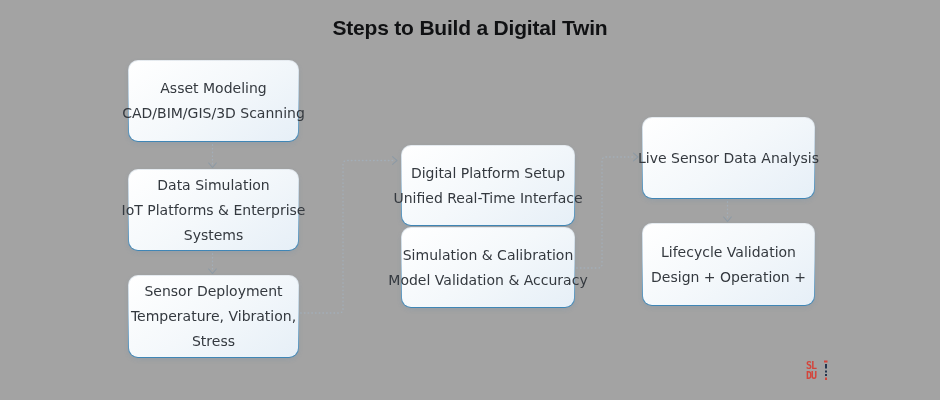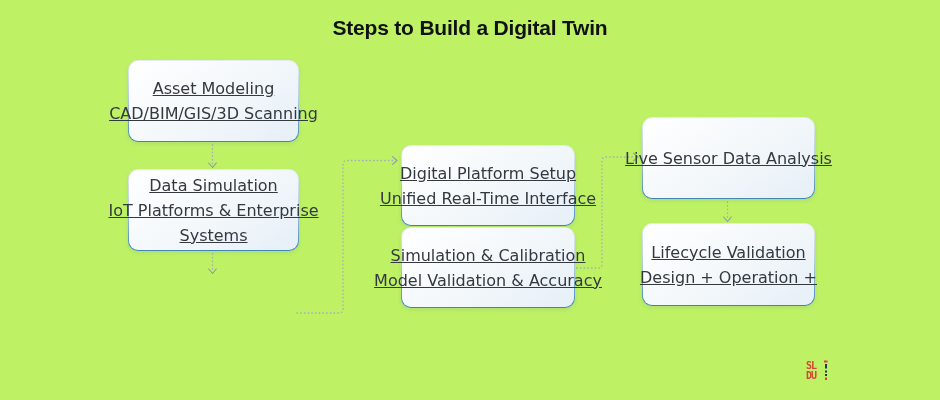--- a/index.html
+++ b/index.html
@@ -1,38 +1,38 @@
 <!DOCTYPE html>
 <html><head>
 <meta charset="utf-8">
 <style>
   html,body{margin:0;padding:0;background:#ffffff;}
   .canvas{
-    position:relative;width:940px;height:400px;background:#bef264;overflow:hidden;
+    position:relative;width:940px;height:400px;background:#a3a3a3;overflow:hidden;
     font-family:"DejaVu Sans","Liberation Sans",sans-serif;
   }
   .title{
     position:absolute;top:16px;left:0;width:940px;text-align:center;
     font-family:"Liberation Sans",sans-serif;font-weight:700;font-size:21px;
     color:#101113;letter-spacing:-0.2px;
   }
   .connectors{position:absolute;top:0;left:0;pointer-events:none;}
   .step{
     position:absolute;border-radius:10px;padding:1px;
     background:linear-gradient(to bottom,#e6ebf0 0%,#b9cfdf 45%,#3e85b5 100%);
     box-shadow:0 2px 4px rgba(100,140,170,0.18);
   }
   .step-inner{
     width:100%;height:100%;border-radius:9px;box-sizing:border-box;
     background:linear-gradient(145deg,#ffffff 0%,#f4f8fb 50%,#e6eff7 100%);
     display:flex;flex-direction:column;justify-content:center;align-items:center;
     text-align:center;padding:4px 6px;
   }
   .step-line{
-    font-size:16px;line-height:25px;color:#34393f;white-space:nowrap;text-decoration:underline;
+    font-size:14px;line-height:25px;color:#34393f;white-space:nowrap;
   }
   .logo{
     position:absolute;left:805px;top:358px;height:32px;
     display:flex;gap:5px;
   }
   .logo-text{
     font-family:"Liberation Sans",sans-serif;font-size:21px;font-weight:500;
     color:#25364e;letter-spacing:0.2px;
   }
 </style>
@@ -70,20 +70,27 @@
   </div>
 
   <div class="step" style="left:128px;top:169px;width:169px;height:80px;">
     <div class="step-inner">
       <div class="step-line">Data Simulation</div>
       <div class="step-line">IoT Platforms &amp; Enterprise</div>
       <div class="step-line">Systems</div>
     </div>
   </div>
 
+  <div class="step" style="left:128px;top:275px;width:169px;height:81px;">
+    <div class="step-inner">
+      <div class="step-line">Sensor Deployment</div>
+      <div class="step-line">Temperature, Vibration,</div>
+      <div class="step-line">Stress</div>
+    </div>
+  </div>
 
   <div class="step" style="left:401px;top:121px;width:172px;height:79px;margin-top:24px;">
     <div class="step-inner">
       <div class="step-line">Digital Platform Setup</div>
       <div class="step-line">Unified Real-Time Interface</div>
     </div>
   </div>
 
   <div class="step" style="left:401px;top:227px;width:172px;height:79px;">
     <div class="step-inner">

